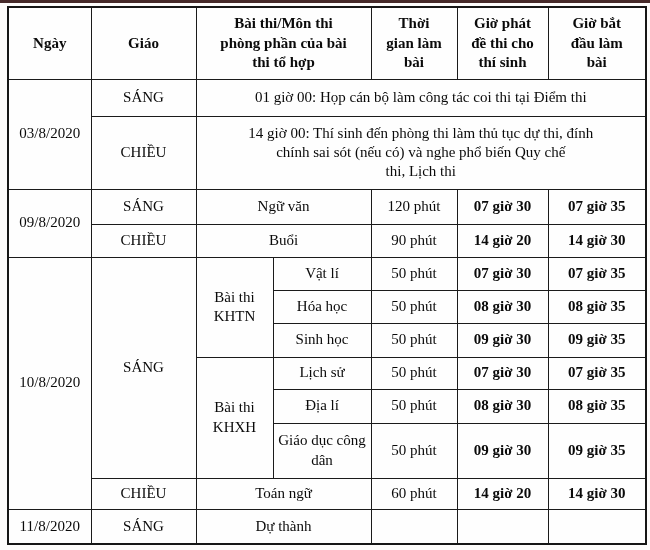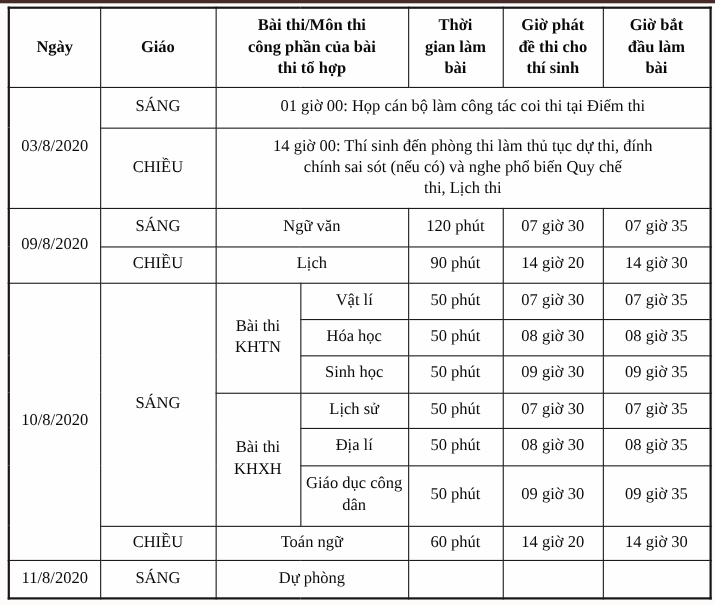--- a/index.html
+++ b/index.html
@@ -13,21 +13,21 @@
     border-collapse:collapse;table-layout:fixed;
     border:2.2px solid #161616;background:#fefefe;
   }
   .sched th,.sched td{
     border:1.5px solid #1b1b1b;
     text-align:center;vertical-align:middle;
     padding:1px 2px;font-size:15px;line-height:1.28;overflow:hidden;
   }
   .sched th{font-weight:bold;}
   .preline{white-space:pre-line;}
-  .bold{font-weight:normal;}
+  .bold{font-weight:bold;}
   .note-left{text-align:left;padding-left:3px;white-space:nowrap;font-size:14.6px;}
   .note-center{text-align:center;white-space:pre-line;font-size:14.6px;margin-top:44px;}
 </style>
 </head>
 <body>
 
 <div class="screen">
   <div class="top-line"></div>
 
   <table class="sched">
@@ -38,21 +38,21 @@
       <col style="width:98px">
         <col style="width:86px">
         <col style="width:91px">
         <col style="width:98px">
     </colgroup>
     <thead>
       <tr style="height:72px">
         <th class="preline">Ngày</th>
         <th class="preline">Giáo</th>
         <th colspan="2" class="preline">Bài thi/Môn thi
-công phần của bài
+phòng phần của bài
 thi tổ hợp</th>
         <th class="preline">Thời
 gian làm
 bài</th>
         <th class="preline">Giờ phát
 đề thi cho
 thí sinh</th>
         <th class="preline">Giờ bắt
 đầu làm
 bài</th>
@@ -73,21 +73,21 @@
       <tr style="height:35px">
         <td rowspan="2">09/8/2020</td>
         <td>SÁNG</td>
         <td colspan="2">Ngữ văn</td>
         <td>120 phút</td>
         <td class="bold">07 giờ 30</td>
         <td class="bold">07 giờ 35</td>
       </tr>
       <tr style="height:33px">
         <td>CHIỀU</td>
-        <td colspan="2">Lịch</td>
+        <td colspan="2">Buổi</td>
         <td>90 phút</td>
         <td class="bold">14 giờ 20</td>
         <td class="bold">14 giờ 30</td>
       </tr>
       <tr style="height:33px">
         <td rowspan="7">10/8/2020</td>
         <td rowspan="6">SÁNG</td>
         <td rowspan="3">Bài thi KHTN</td>
         <td>Vật lí</td>
         <td>50 phút</td>
@@ -128,20 +128,20 @@
       <tr style="height:31px">
         <td>CHIỀU</td>
         <td colspan="2">Toán ngữ</td>
         <td>60 phút</td>
         <td class="bold">14 giờ 20</td>
         <td class="bold">14 giờ 30</td>
       </tr>
       <tr style="height:35px">
         <td>11/8/2020</td>
         <td>SÁNG</td>
-        <td colspan="2">Dự phòng</td>
+        <td colspan="2">Dự thành</td>
         <td></td>
         <td class="bold"></td>
         <td class="bold"></td>
       </tr>
     </tbody>
   </table>
 </div>
 
 </body></html>

